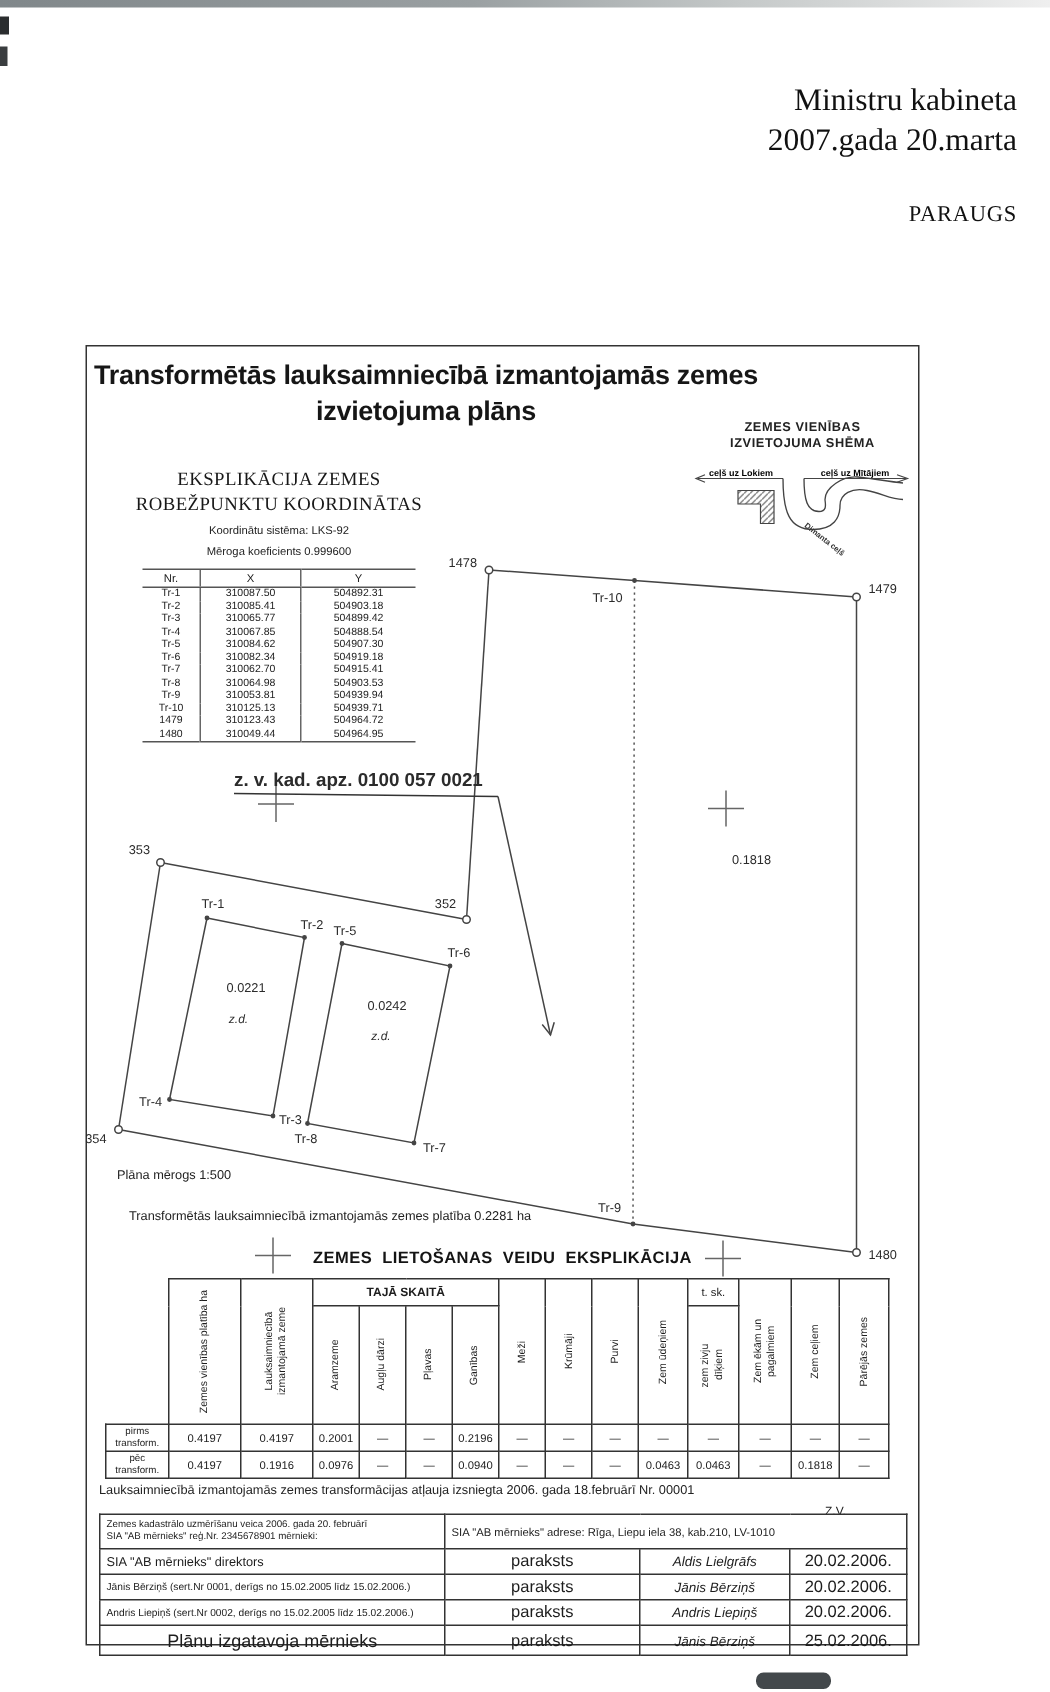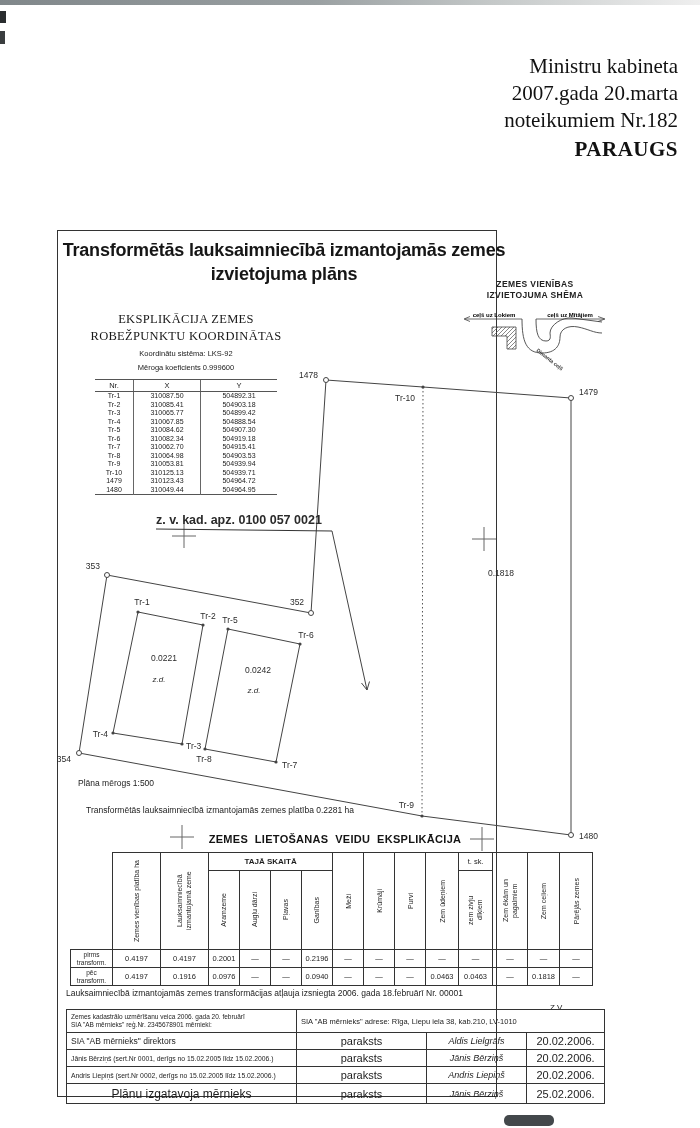--- a/index.html
+++ b/index.html
@@ -8,24 +8,24 @@
   
   .topbar{position:absolute;left:0;top:0;width:700px;height:5px;
           background:linear-gradient(to right,#80878a 0%,#9aa0a2 45%,#c4c8c8 70%,#efefef 100%);}
   .mark1{position:absolute;left:0;top:11px;width:6px;height:12px;background:#2a2d2f;}
   .mark2{position:absolute;left:0;top:31px;width:5px;height:13px;background:#3a3d3f;}
   .smudge{position:absolute;left:504px;top:1115px;width:50px;height:11px;background:#43484b;border-radius:5px;}
 
   
   .corner-head{position:absolute;right:22px;top:53px;text-align:right;
                font-family:"Liberation Serif","DejaVu Serif",serif;font-size:21px;line-height:27px;color:#111;}
-  .corner-head .paraugs{margin-top:2px;font-weight:bold;font-size:21px;letter-spacing:.5px;}
-
-  
-  .frame{position:absolute;left:57px;top:230px;width:440px;height:867px;
+  .corner-head .paraugs{margin-top:23px;font-weight:normal;font-size:15px;letter-spacing:.5px;}
+
+  
+  .frame{position:absolute;left:57px;top:230px;width:556px;height:867px;
          border:1.5px solid #333;box-sizing:border-box;background:#fff;}
 
   .main-title{position:absolute;left:0;top:7px;width:452px;text-align:center;
               font-weight:bold;font-size:18px;line-height:24px;letter-spacing:-.2px;color:#161616;}
 
   
   .schema{position:absolute;left:392px;top:48px;width:170px;text-align:center;font-weight:bold;}
   .schema-title{font-size:8.5px;line-height:11px;letter-spacing:.4px;color:#222;}
   .schema svg{overflow:visible;margin-top:4px;}
 
@@ -94,21 +94,20 @@
 <div class="page">
 
   <div class="topbar"></div>
   <div class="mark1"></div>
   <div class="mark2"></div>
   <div class="smudge"></div>
 
   <div class="corner-head">
     <div>Ministru kabineta</div>
     <div>2007.gada 20.marta</div>
-    <div>noteikumiem Nr.182</div>
     <div class="paraugs">PARAUGS</div>
   </div>
 
   <div class="frame">
 
     <div class="main-title">
       <div>Transformētās lauksaimniecībā izmantojamās zemes</div>
       <div>izvietojuma plāns</div>
     </div>
 

